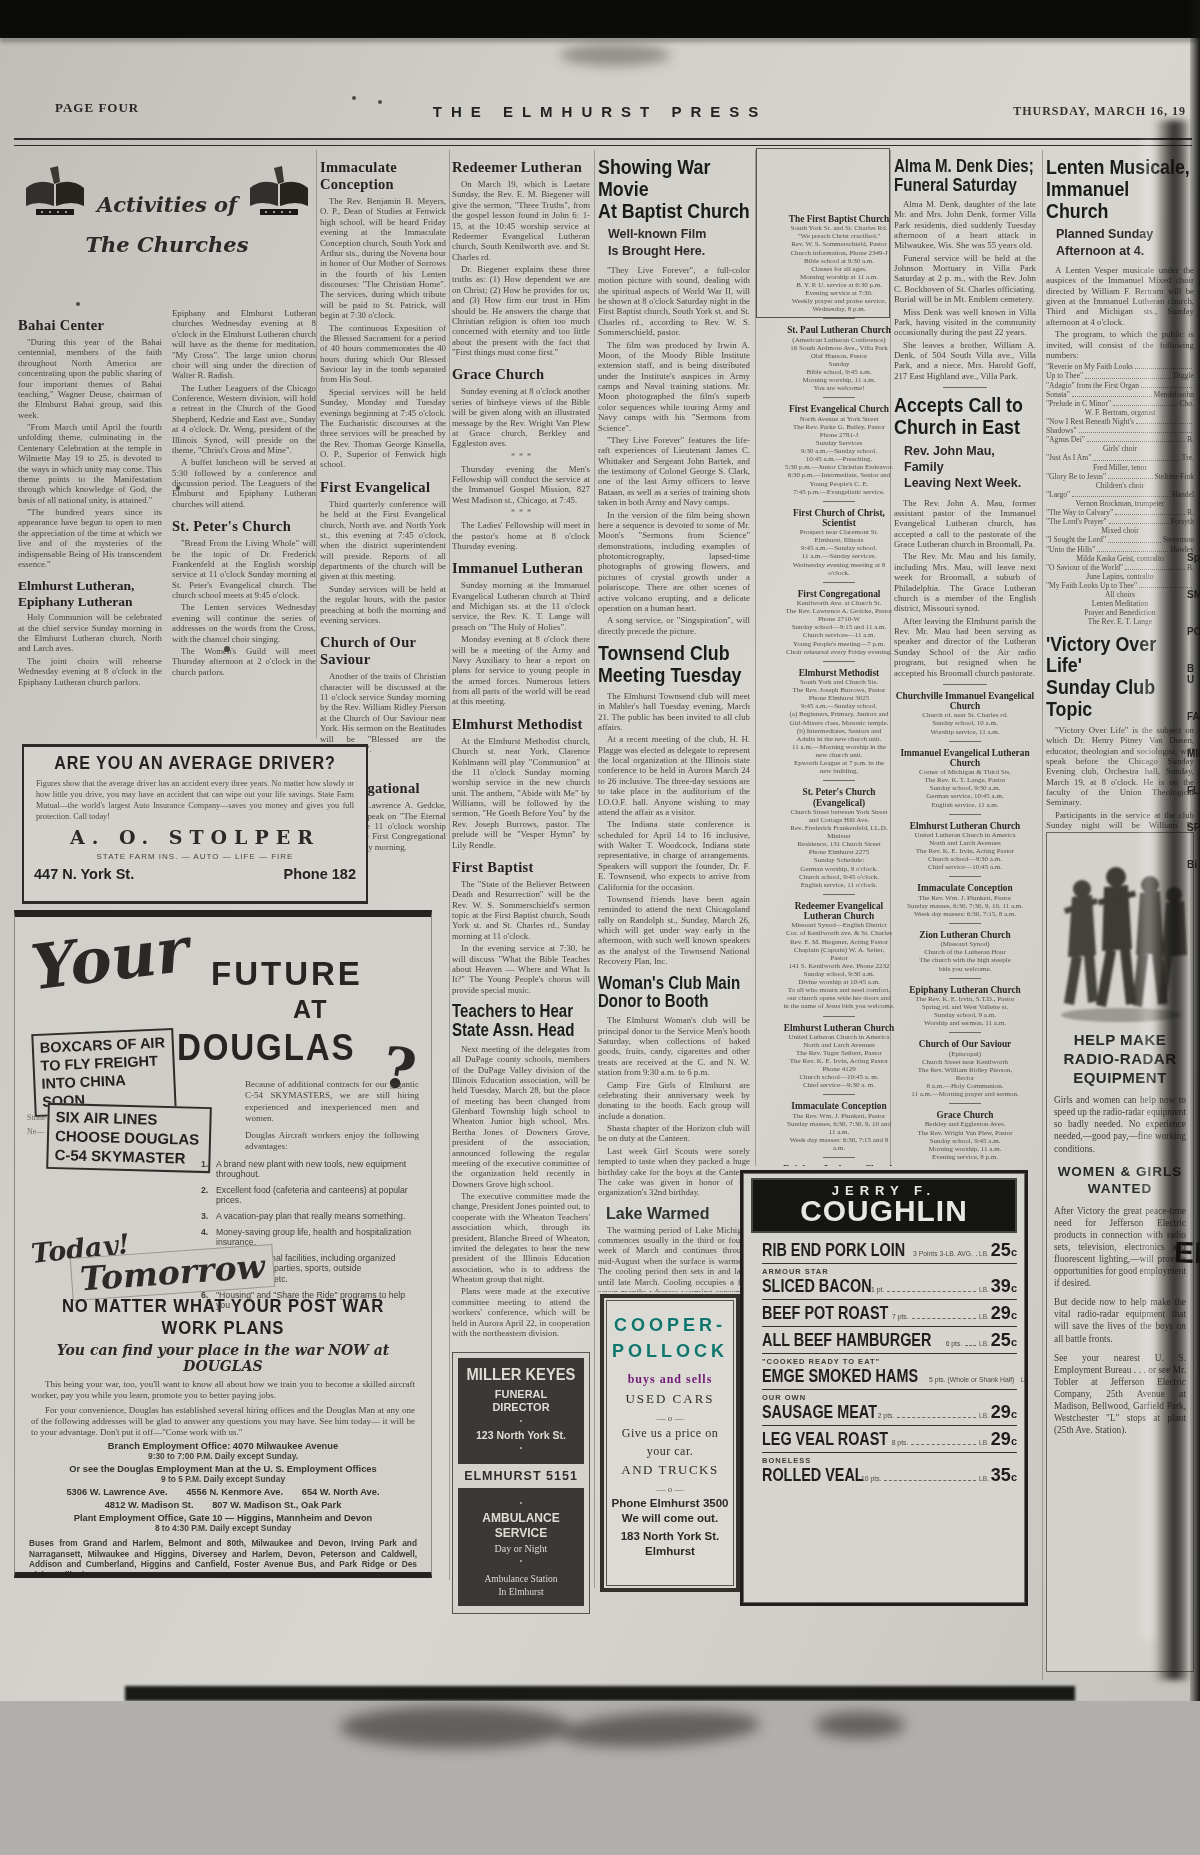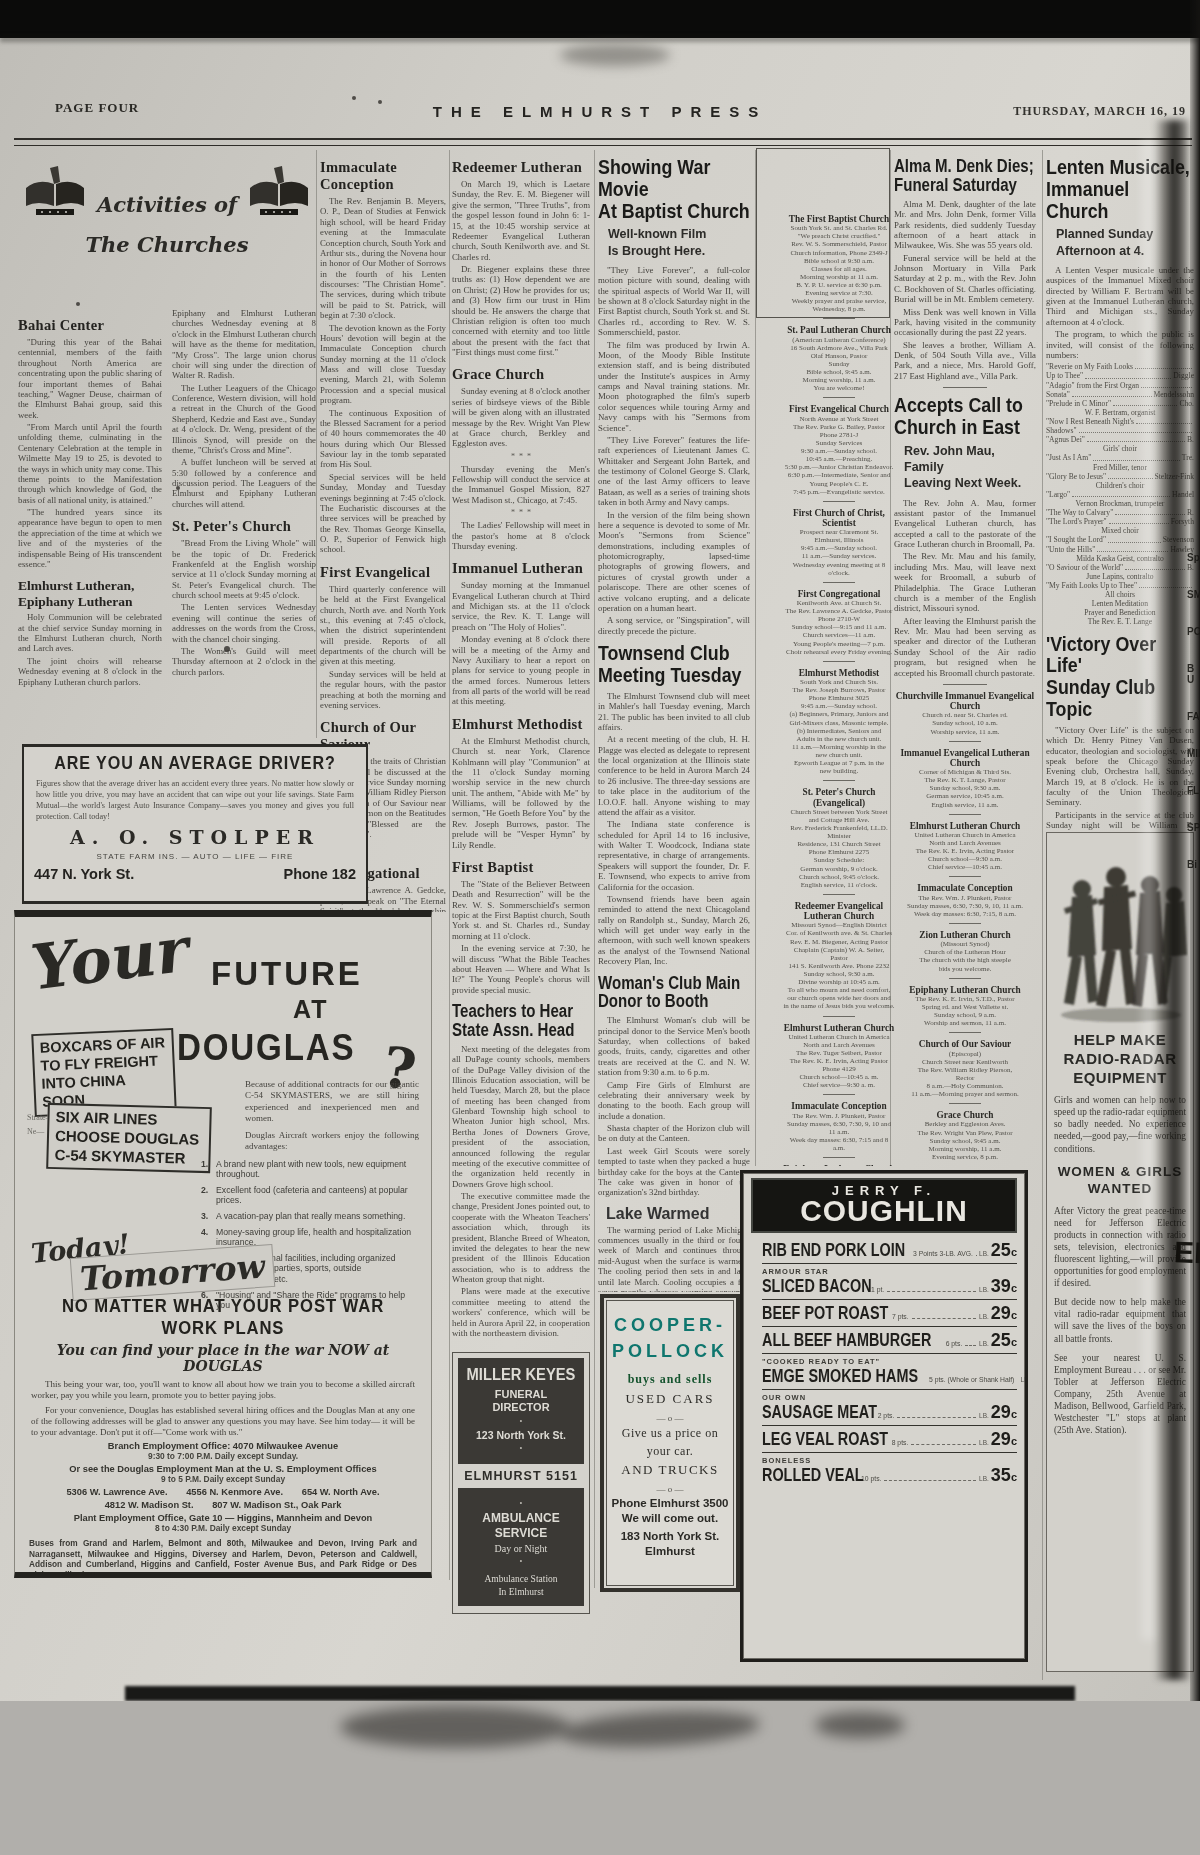--- a/index.html
+++ b/index.html
@@ -118,28 +118,28 @@
   .mkA{font:bold 10.5px "Liberation Sans",sans-serif;}
   .mk-phone{font:bold 12.5px "Liberation Sans",sans-serif;color:#2e2d29;text-align:center;margin:5px 0;letter-spacing:1px;}
   .mkAmb{font:bold 12px "Liberation Sans",sans-serif;line-height:1.25;}
   .mkDay{font:10px "Liberation Serif",serif;margin-top:2px;}
   .mkSta{font:9.5px "Liberation Serif",serif;margin-top:7px;line-height:1.3;}
   
   #ad-cooper{position:absolute;left:600px;top:1294px;width:140px;height:298px;border:4px solid #33312c;
     box-shadow:inset 0 0 0 2px #d9d7d1, inset 0 0 0 3px #55534d;background:#dcdad4;
     text-align:center;padding-top:14px;box-sizing:border-box;overflow:hidden;}
   .cpA{font:bold 18px "Liberation Sans",sans-serif;letter-spacing:4px;color:#0f766e;line-height:1.45;}
-  .cpB{font:bold 12px "Liberation Serif",serif;letter-spacing:1px;margin-top:8px;color:#14532d;}
+  .cpB{font:bold 12px "Liberation Serif",serif;letter-spacing:1px;margin-top:8px;color:#701a75;}
   .cpC{font:13px "Liberation Serif",serif;letter-spacing:2px;margin-top:4px;color:#2e2d29;}
   .cpD{font:9px "Liberation Serif",serif;margin:6px 0 2px;color:#55534d;}
   .cpE{font:bold 11.5px "Liberation Sans",sans-serif;margin-top:3px;color:#2a2925;}
   .cpE2{font:12px "Liberation Serif",serif;letter-spacing:.5px;margin-top:3px;color:#2e2d29;}
   .cpF{font:13px "Liberation Serif",serif;letter-spacing:1.5px;margin-top:3px;color:#2e2d29;}
   
-  #ad-coughlin{position:absolute;left:740px;top:1170px;width:288px;height:492px;border:3px solid #1f1e1b;
+  #ad-coughlin{position:absolute;left:740px;top:1170px;width:288px;height:436px;border:3px solid #1f1e1b;
     background:#d6d4ce;padding:5px 8px;box-sizing:border-box;box-shadow:inset 0 0 0 1px #6b6963;overflow:hidden;}
   .cg-head{background:#151512;border:2px solid #454742;color:#e8e6e0;text-align:center;padding:3px 0 5px;margin-bottom:4px;}
   .cg-top{font:bold 13px "Liberation Sans",sans-serif;letter-spacing:6px;}
   .cg-main{font:bold 29px/0.95 "Liberation Sans",sans-serif;letter-spacing:1px;transform:scaleX(1.03);}
   .meat{padding:3px 0 2px;border-bottom:1.5px solid #33322d;margin-left:11px;}
   .meat:last-child{border-bottom:none;}
   .meat-pre{font:bold 7.5px "Liberation Sans",sans-serif;letter-spacing:1px;color:#3c3b36;}
   .meat-row{display:flex;align-items:baseline;}
   .meat-name{font:bold 18px/1.05 "Liberation Sans",sans-serif;transform:scaleX(.8);transform-origin:left;white-space:nowrap;color:#201f1c;}
   .meat-side{font:6.8px/1.2 "Liberation Sans",sans-serif;color:#4a4943;margin-left:-28px;flex:none;}
@@ -226,21 +226,20 @@
           <div class="p">"Bread From the Living Whole" will be the topic of Dr. Frederick Frankenfeld at the English worship service at 11 o'clock Sunday morning at St. Peter's Evangelical church. The church school meets at 9:45 o'clock.</div>
           <div class="p">The Lenten services Wednesday evening will continue the series of addresses on the words from the Cross, with the chancel choir singing.</div>
           <div class="p">The Women's Guild will meet Thursday afternoon at 2 o'clock in the church parlors.</div>
         </div>
     </div>
   </div>
 
   <div id="col3" class="col">
       <div class="h2">Immaculate Conception</div>
       <div class="p">The Rev. Benjamin B. Meyers, O. P., Dean of Studies at Fenwick high school, will be heard Friday evening at the Immaculate Conception church, South York and Arthur sts., during the Novena hour in honor of Our Mother of Sorrows in the fourth of his Lenten discourses: "The Christian Home". The services, during which tribute will be paid to St. Patrick, will begin at 7:30 o'clock.</div>
-      <div class="p">The devotion known as the Forty Hours' devotion will begin at the Immaculate Conception church Sunday morning at the 11 o'clock Mass and will close Tuesday evening, March 21, with Solemn Procession and a special musical program.</div>
       <div class="p">The continuous Exposition of the Blessed Sacrament for a period of 40 hours commemorates the 40 hours during which Our Blessed Saviour lay in the tomb separated from His Soul.</div>
       <div class="p">Special services will be held Sunday, Monday and Tuesday evenings beginning at 7:45 o'clock. The Eucharistic discourses at the three services will be preached by the Rev. Thomas George Kinsella, O. P., Superior of Fenwick high school.</div>
       <div class="h2">First Evangelical</div>
       <div class="p">Third quarterly conference will be held at the First Evangelical church, North ave. and North York st., this evening at 7:45 o'clock, when the district superintendent will preside. Reports of all departments of the church will be given at this meeting.</div>
       <div class="p">Sunday services will be held at the regular hours, with the pastor preaching at both the morning and evening services.</div>
       <div class="h2">Church of Our Saviour</div>
       <div class="p">Another of the traits of Christian character will be discussed at the 11 o'clock service Sunday morning by the Rev. William Ridley Pierson at the Church of Our Saviour near York. His sermon on the Beatitudes will be "Blessed are the Peacemakers".</div>
       <div class="h2">First Congregational</div>
       <div class="p">The Rev. Lawrence A. Gedcke, pastor, will speak on "The Eternal Spirit" at the 11 o'clock worship service at the First Congregational church Sunday morning.</div>
     </div>

